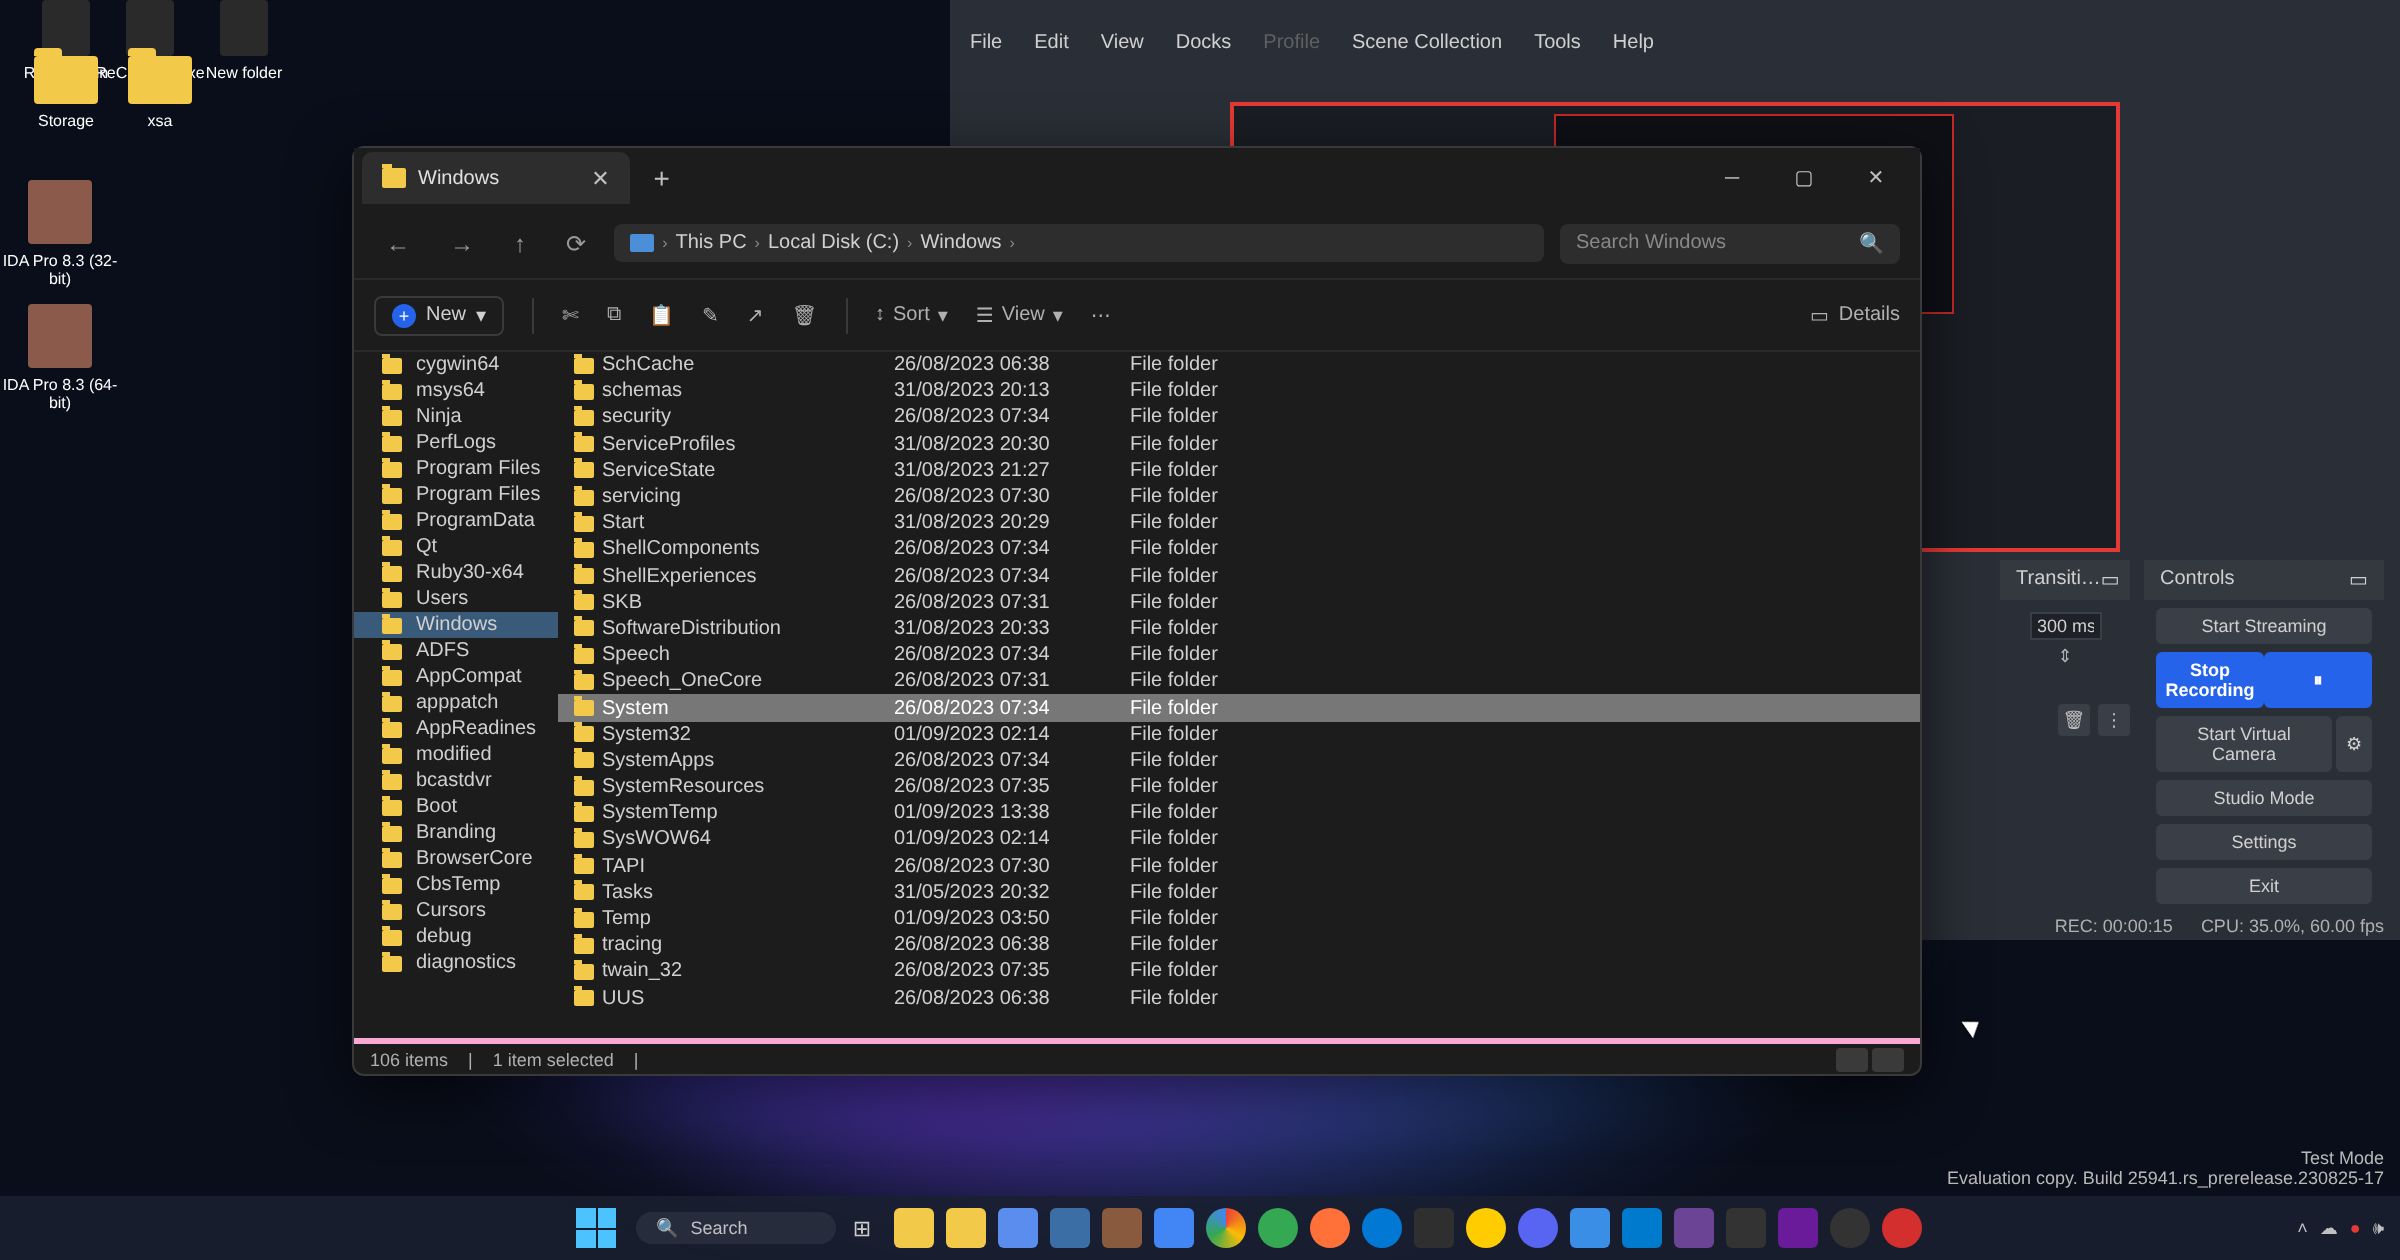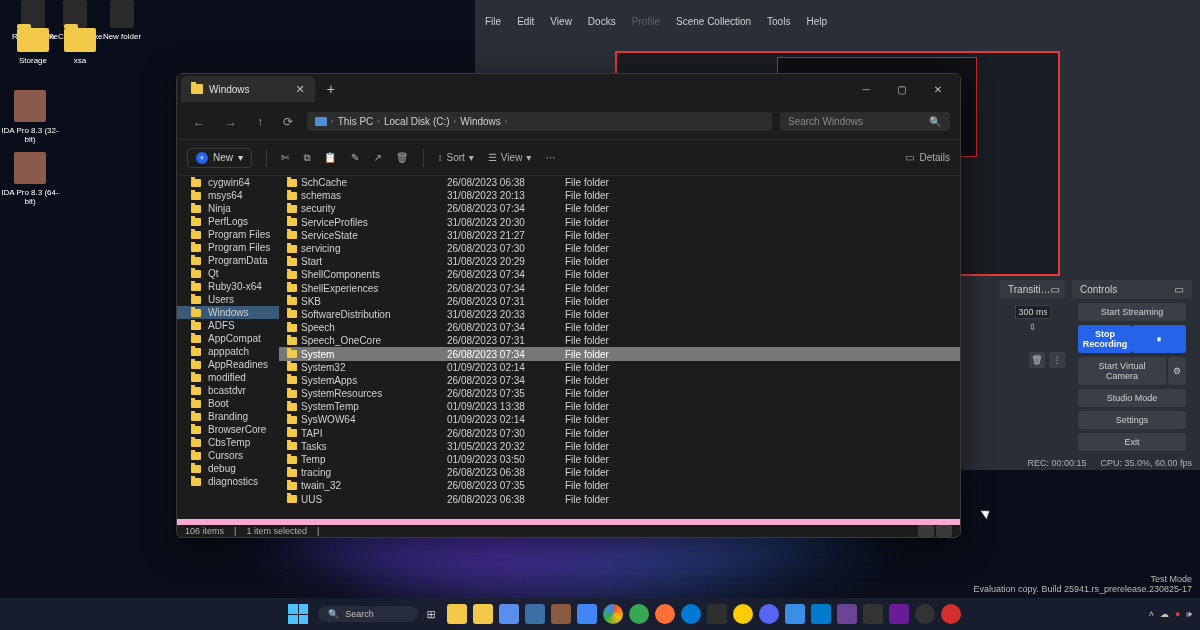--- a/index.html
+++ b/index.html
@@ -73,21 +73,21 @@
 .listhdr div { padding: 2px 6px; }
 .col-n { width: 168px; } .col-d { width: 91px; } .col-t { width: 74px; padding-left: 27px; } .col-s { width: 46px; }
 .rows { flex: 1; overflow-y: auto; }
 .rows::-webkit-scrollbar { width: 8px; }
 .rows::-webkit-scrollbar-thumb { background: #4a4a4a; border-radius: 3px; }
 .row { display: flex; font-size: 10px; color: #d0d0d0; padding: 0; align-items: center; height: 13.2px; }
 .row.sel { background: #777; color: #fff; }
 .row .fi { width: 10px; height: 8px; background: #f3c94a; border-radius: 1px; margin-right: 4px; flex-shrink: 0; position: relative; }
 .row .fi::before { content:''; position:absolute; top:-2px; left:0; width:4px; height:2px; background:#f3c94a; }
 .row .col-n { display: flex; align-items: center; padding-left: 8px; }
-.statusbar { height: 18px; border-top: 6px solid #f9a8d4; display: flex; align-items: center; padding: 0 8px; font-size: 9px; color: #b0b0b0; gap: 10px; }
+.statusbar { height: 18px; border-top: 3px solid #f9a8d4; display: flex; align-items: center; padding: 0 8px; font-size: 9px; color: #b0b0b0; gap: 10px; }
 .statusbar .viewsw { margin-left: auto; display: flex; gap: 2px; }
 .statusbar .viewsw span { width: 16px; height: 12px; background: #3a3a3a; border-radius: 2px; }
 
 
 .taskbar { position: absolute; bottom: 0; left: 0; right: 0; height: 32px; background: rgba(26,32,48,0.85); display: flex; align-items: center; padding: 0 8px; }
 .taskbar .start { width: 20px; height: 20px; display: grid; grid-template: 1fr 1fr / 1fr 1fr; gap: 1px; }
 .taskbar .start div { background: #4cc2ff; }
 .taskbar .searchbox { display: flex; align-items: center; gap: 6px; background: rgba(50,55,70,0.6); border-radius: 12px; padding: 3px 10px; margin-left: 10px; font-size: 9px; color: #c0c0c0; width: 100px; }
 .taskbar .tbicon { width: 20px; height: 20px; margin: 0 3px; border-radius: 3px; display: flex; align-items: center; justify-content: center; font-size: 11px; }
 .taskbar .tray { margin-left: auto; display: flex; align-items: center; gap: 6px; font-size: 9px; color: #c0c0c0; }

